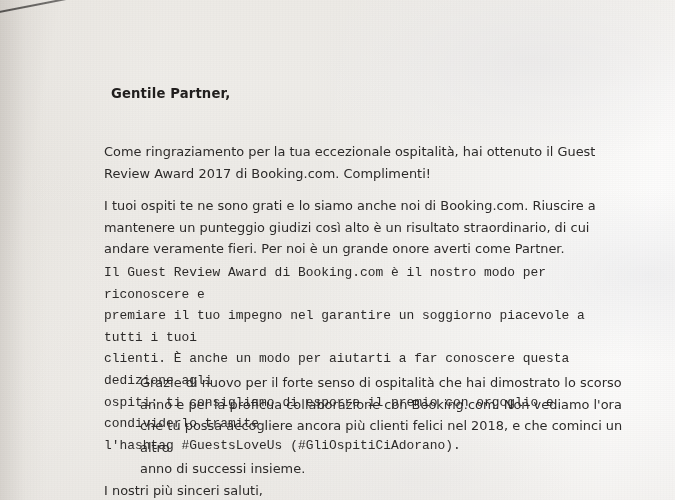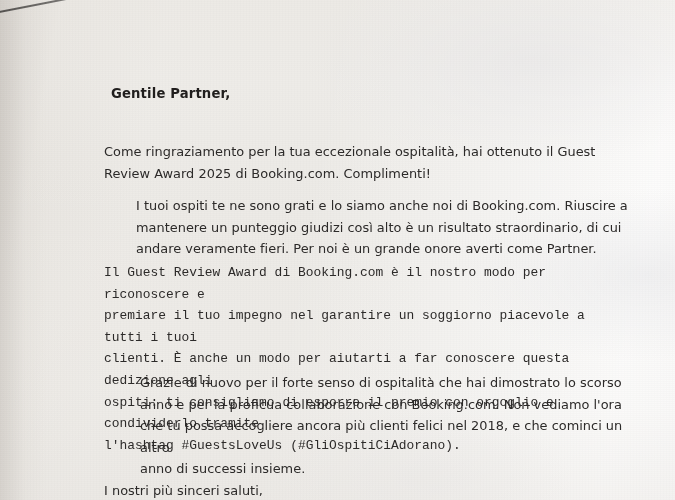--- a/index.html
+++ b/index.html
@@ -93,21 +93,21 @@
     position: absolute;
     left: 100px;
     width: 505px;
     font-size: 12.9px;
     line-height: 21.6px;
     letter-spacing: 0.02px;
     color: #2c2a29;
     white-space: pre-line;
   }
   .p1 { top: 141px; }
-  .p2 { top: 195px; margin-left: 32px; }
+  .p2 { top: 195px; }
   .p3 { top: 262px; font-family: Liberation Mono, monospace; }
   .p4 { top: 372px; margin-left: 36px; }
   .p5 { top: 480px; }
 
   
   .left-shade {
     position: absolute;
     left: 0; top: 0;
     width: 46px; height: 500px;
     background: linear-gradient(90deg, rgba(198,193,187,0.55), rgba(220,216,210,0.22) 55%, rgba(235,232,228,0) 100%);
@@ -123,21 +123,21 @@
   <div class="layer lay-vert"></div>
   <div class="layer lay-blotch"></div>
   <div class="left-shade"></div>
   <div class="corner-line"></div>
   <div class="layer lay-grain"></div>
 
   <div class="letter">
     <div class="salutation">Gentile Partner,</div>
 
     <div class="para p1">Come ringraziamento per la tua eccezionale ospitalità, hai ottenuto il Guest
-Review Award 2025 di Booking.com. Complimenti!</div>
+Review Award 2017 di Booking.com. Complimenti!</div>
 
     <div class="para p2">I tuoi ospiti te ne sono grati e lo siamo anche noi di Booking.com. Riuscire a
 mantenere un punteggio giudizi così alto è un risultato straordinario, di cui
 andare veramente fieri. Per noi è un grande onore averti come Partner.</div>
 
     <div class="para p3">Il Guest Review Award di Booking.com è il nostro modo per riconoscere e
 premiare il tuo impegno nel garantire un soggiorno piacevole a tutti i tuoi
 clienti. È anche un modo per aiutarti a far conoscere questa dedizione agli
 ospiti: ti consigliamo di esporre il premio con orgoglio e condividerlo tramite
 l'hashtag #GuestsLoveUs (#GliOspitiCiAdorano).</div>

